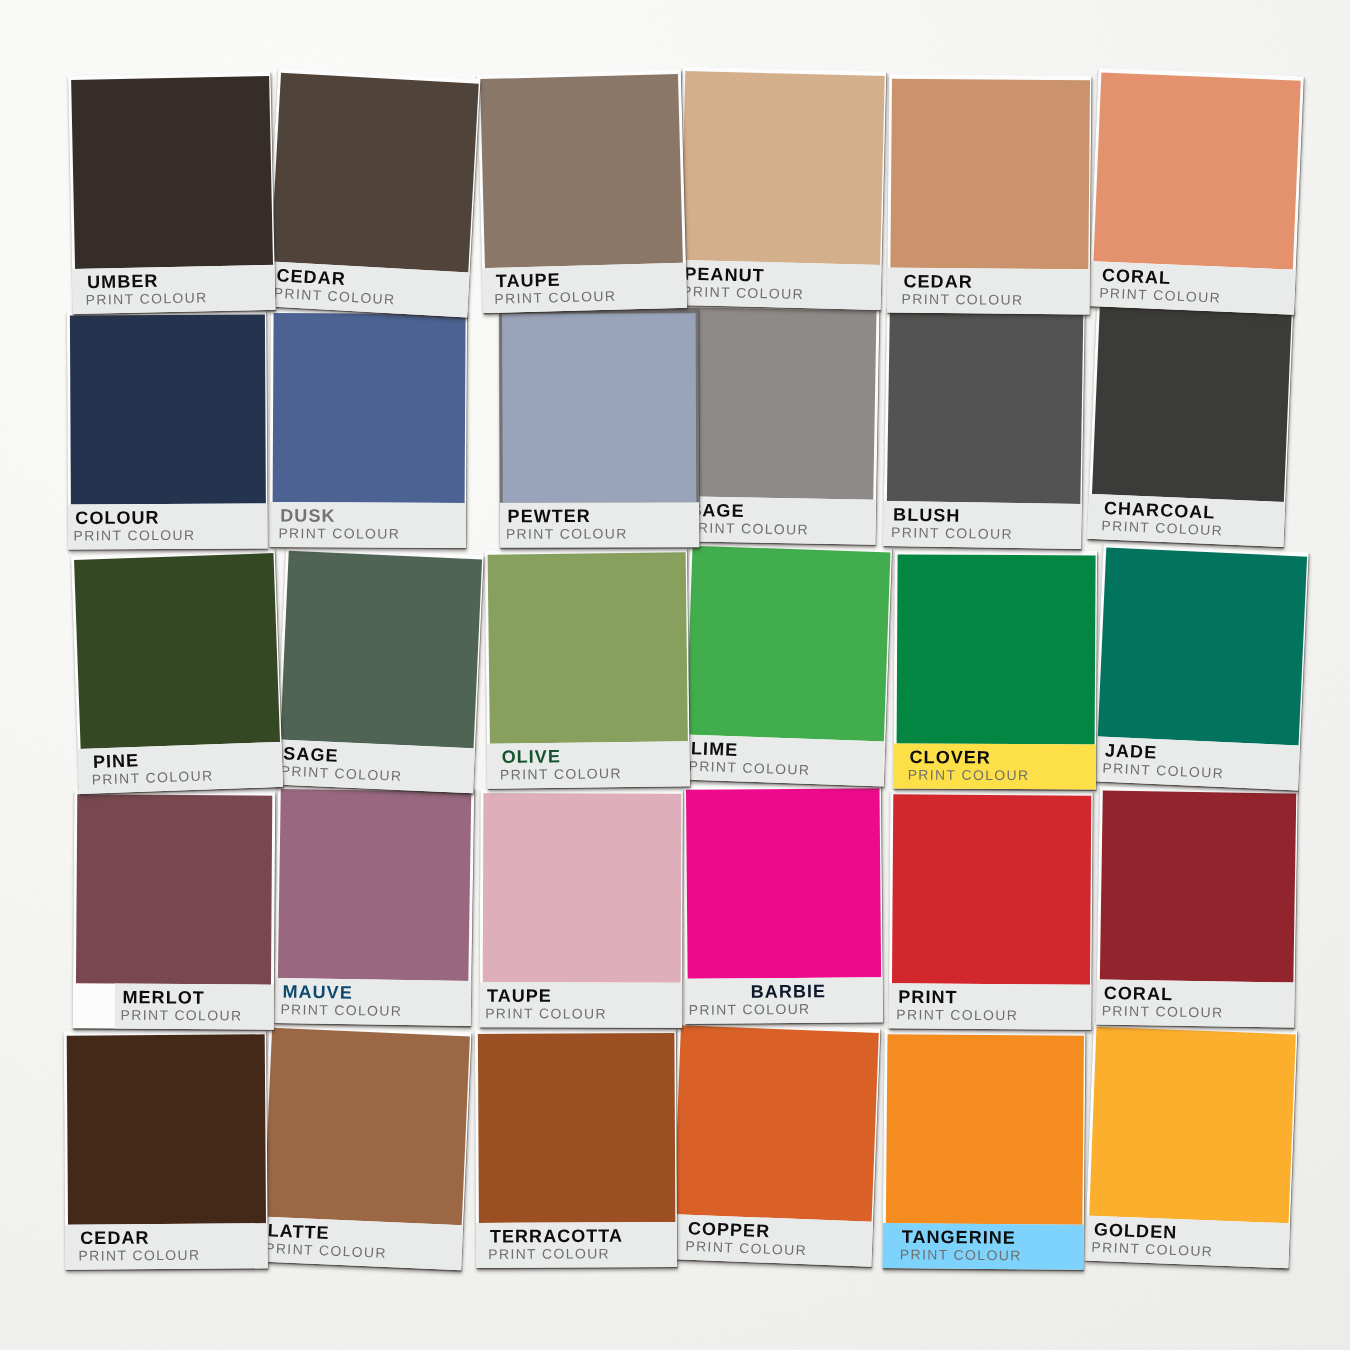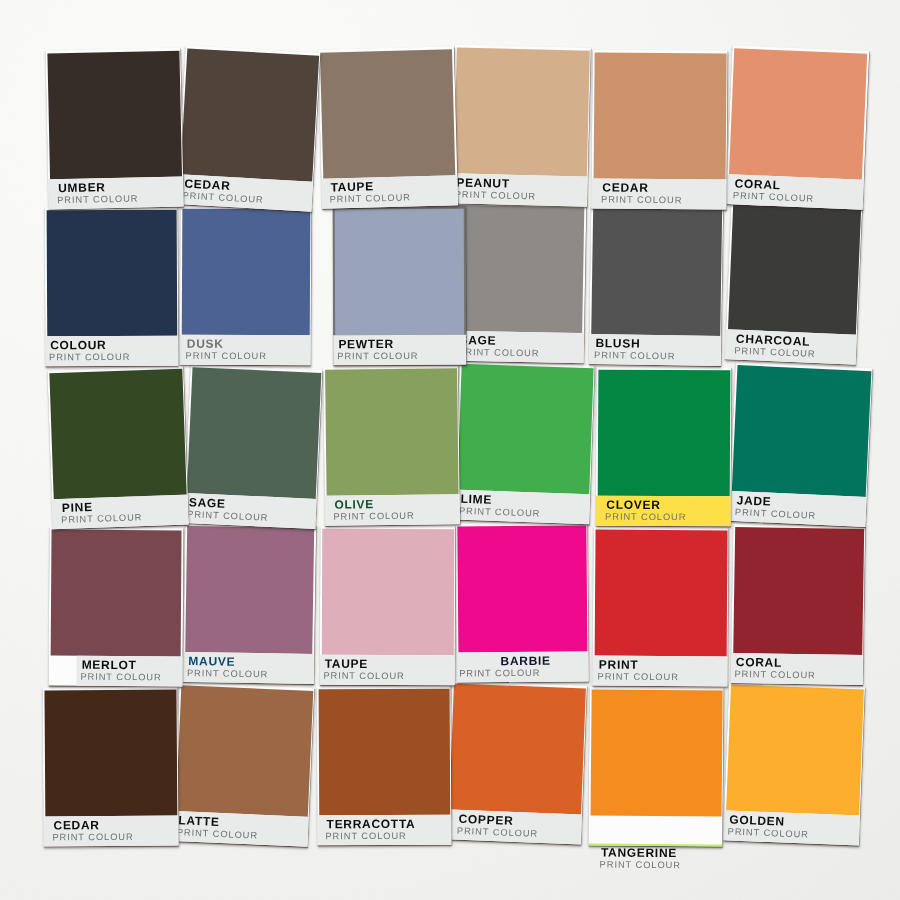--- a/index.html
+++ b/index.html
@@ -228,21 +228,21 @@
       </div>
       <div class="card" style="left: 449.3px; top: 682.5px; width: 135.2px; height: 159px; background: rgb(252, 252, 252); transform: rotate(2.2deg); box-shadow: rgba(40, 35, 31, 0.7) 0.3px 0.9px 0.8px, rgba(55, 49, 44, 0.45) 0.6px 2.2px 2.4px; z-index: 73;">
         <div class="chip" style="background: rgb(217, 97, 39);"></div>
         <div class="label" style="background: rgb(233, 235, 235);">
           <div class="nm" style="color: rgb(13, 13, 13); left: 11.8px;">COPPER</div>
           <div class="sb" style="color: rgb(111, 111, 111); left: 10.6px;">PRINT COLOUR</div>
         </div>
       </div>
       <div class="card" style="left: 588.5px; top: 686.5px; width: 134.4px; height: 159px; background: rgb(252, 252, 252); transform: rotate(0.5deg); box-shadow: rgba(40, 35, 31, 0.7) 0.3px 0.9px 0.8px, rgba(55, 49, 44, 0.45) 0.6px 2.2px 2.4px; z-index: 72;">
         <div class="chip" style="background: rgb(245, 140, 31);"></div>
-        <div class="label" style="background: #bef264; margin-top: 28px;">
+        <div class="label" style="background: #7dd3fc;">
           <div class="nm" style="color: rgb(13, 13, 13); left: 12.7px;">TANGERINE</div>
           <div class="sb" style="color: rgb(111, 111, 111); left: 11.5px;">PRINT COLOUR</div>
         </div>
       </div>
       <div class="card" style="left: 725.5px; top: 684px; width: 136.3px; height: 159px; background: rgb(252, 252, 252); transform: rotate(2.2deg); box-shadow: rgba(40, 35, 31, 0.7) 0.3px 0.9px 0.8px, rgba(55, 49, 44, 0.45) 0.6px 2.2px 2.4px; z-index: 71;">
         <div class="chip" style="background: rgb(252, 174, 45);"></div>
         <div class="label" style="background: rgb(233, 235, 235);">
           <div class="nm" style="color: rgb(13, 13, 13); left: 5.5px;">GOLDEN</div>
           <div class="sb" style="color: rgb(111, 111, 111); left: 4.3px;">PRINT COLOUR</div>
         </div>

